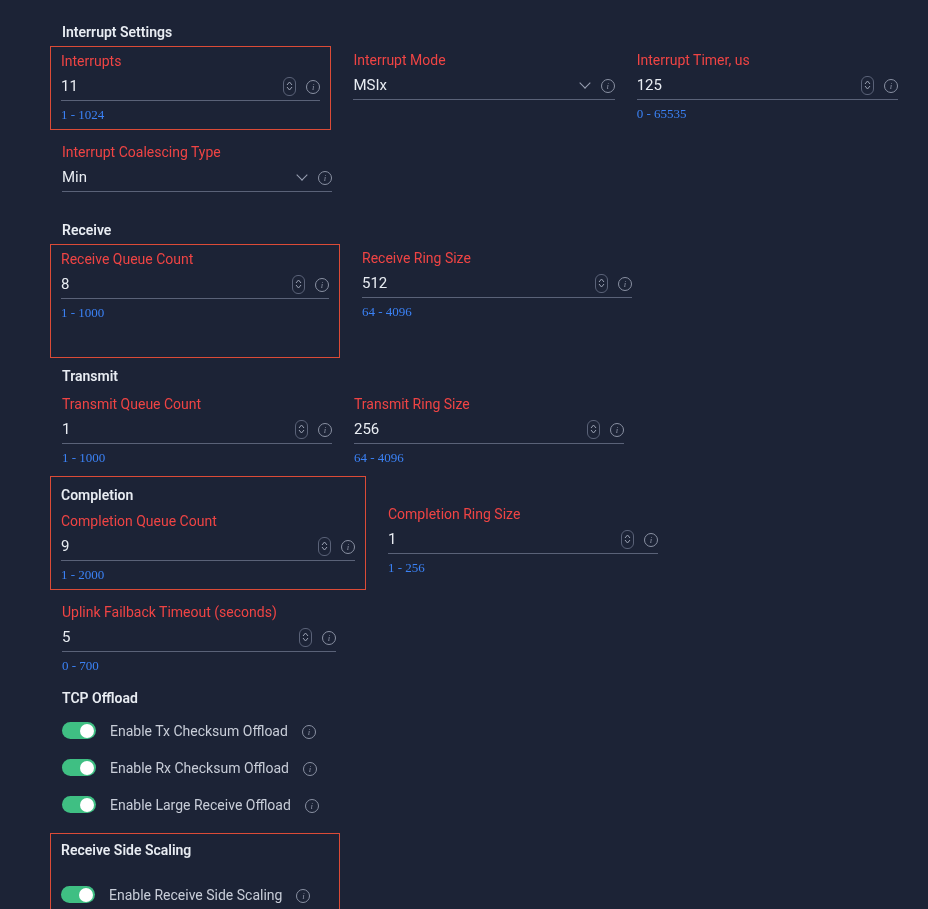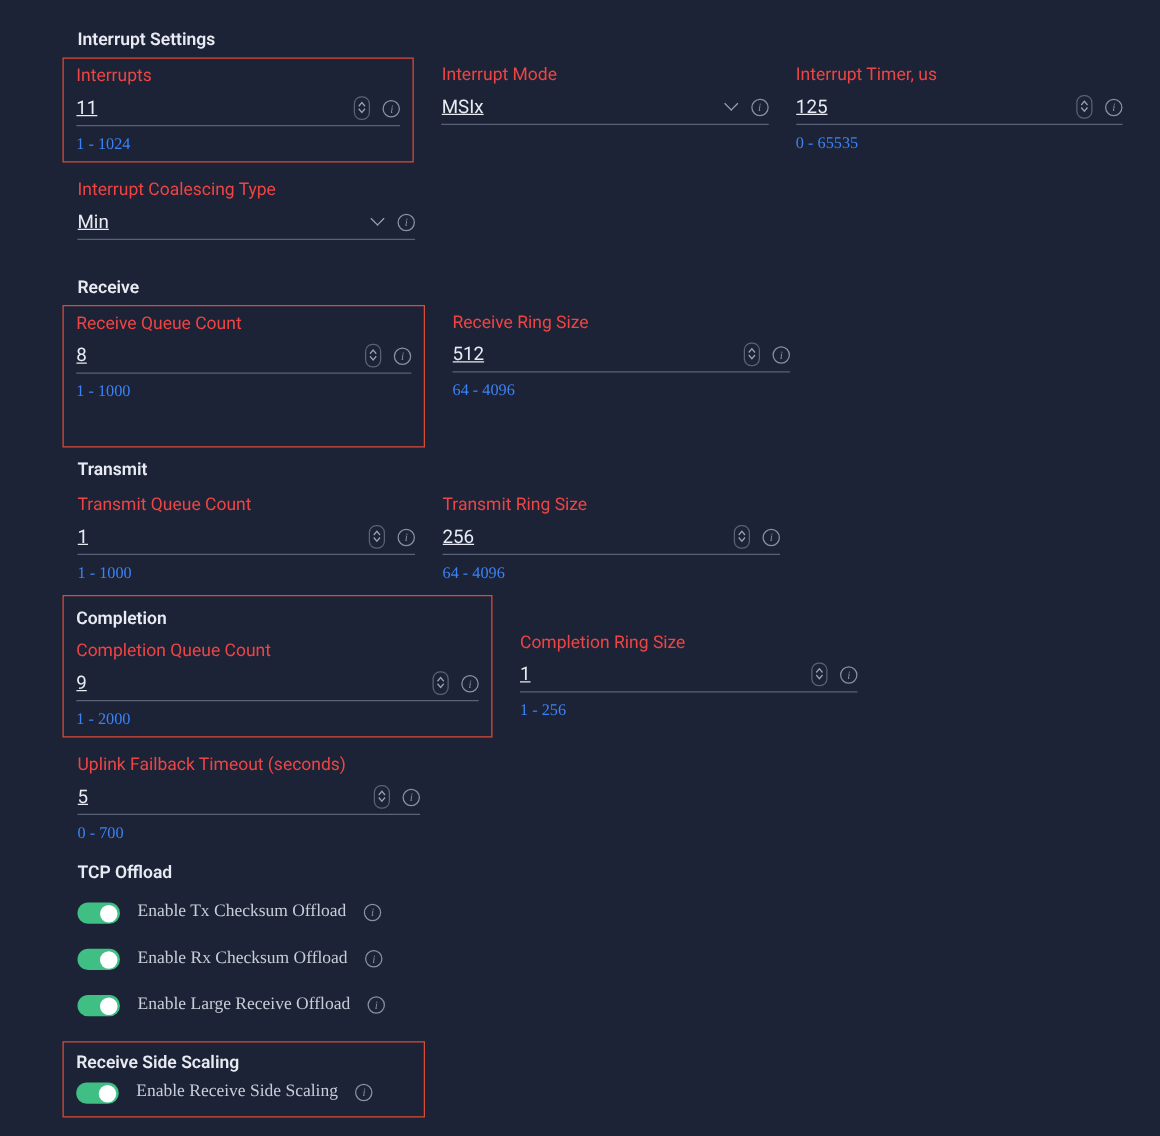--- a/index.html
+++ b/index.html
@@ -50,21 +50,20 @@
   }
   .field-input {
     background: transparent;
     border: none;
     color: #e8ecf2;
     font-size: 15px;
     flex: 1;
     outline: none;
     padding: 2px 0;
     font-family: inherit;
-    text-decoration: underline;
   }
   .stepper {
     display: flex;
     flex-direction: column;
     border: 1px solid #5a6278;
     border-radius: 6px;
     width: 13px;
     height: 19px;
     margin-right: 10px;
     cursor: pointer;
@@ -124,24 +123,23 @@
     padding: 6px 10px 6px 10px;
     margin-left: -12px;
     margin-top: -6px;
     width: 290px;
   }
   .highlight-box .field {
     width: 100%;
   }
   .toggle-row {
     display: flex;
-    align-items: flex-start;
+    align-items: center;
     gap: 14px;
     margin-bottom: 20px;
-    font-family: Liberation Serif, serif;
   }
   .toggle {
     width: 34px;
     height: 17px;
     background: #3fbf83;
     border-radius: 10px;
     position: relative;
     cursor: pointer;
     flex-shrink: 0;
   }
@@ -165,21 +163,21 @@
   .group-title-inside {
     color: #e8ecf2;
     font-weight: 600;
     font-size: 14px;
     margin-bottom: 10px;
   }
   .highlight-box-with-title {
     border: 1.5px solid #db4b37;
     padding: 10px 10px 6px 10px;
     margin-left: -12px;
-    width: 344px;
+    width: 316px;
   }
   .comp-wrapper {
     display:flex;
     gap:22px;
     align-items:flex-start;
   }
   .comp-right-col {
     padding-top: 30px;
   }
   .rss-box {
@@ -405,19 +403,19 @@
 
 
   <div class="toggle-row">
     <div class="toggle"></div>
     <span class="toggle-label">Enable Large Receive Offload</span>
     <span class="info-icon"></span>
   </div>
 </div>
 
 <div class="rss-box">
-  <div class="group-title-inside" style="margin-bottom:8px;">Receive Side Scaling</div>
+  <div class="group-title-inside" style="margin-bottom:28px;">Receive Side Scaling</div>
   <div class="toggle-row" style="margin-bottom:8px;">
     <div class="toggle"></div>
     <span class="toggle-label">Enable Receive Side Scaling</span>
     <span class="info-icon"></span>
   </div>
 </div>
 
 </body></html>

